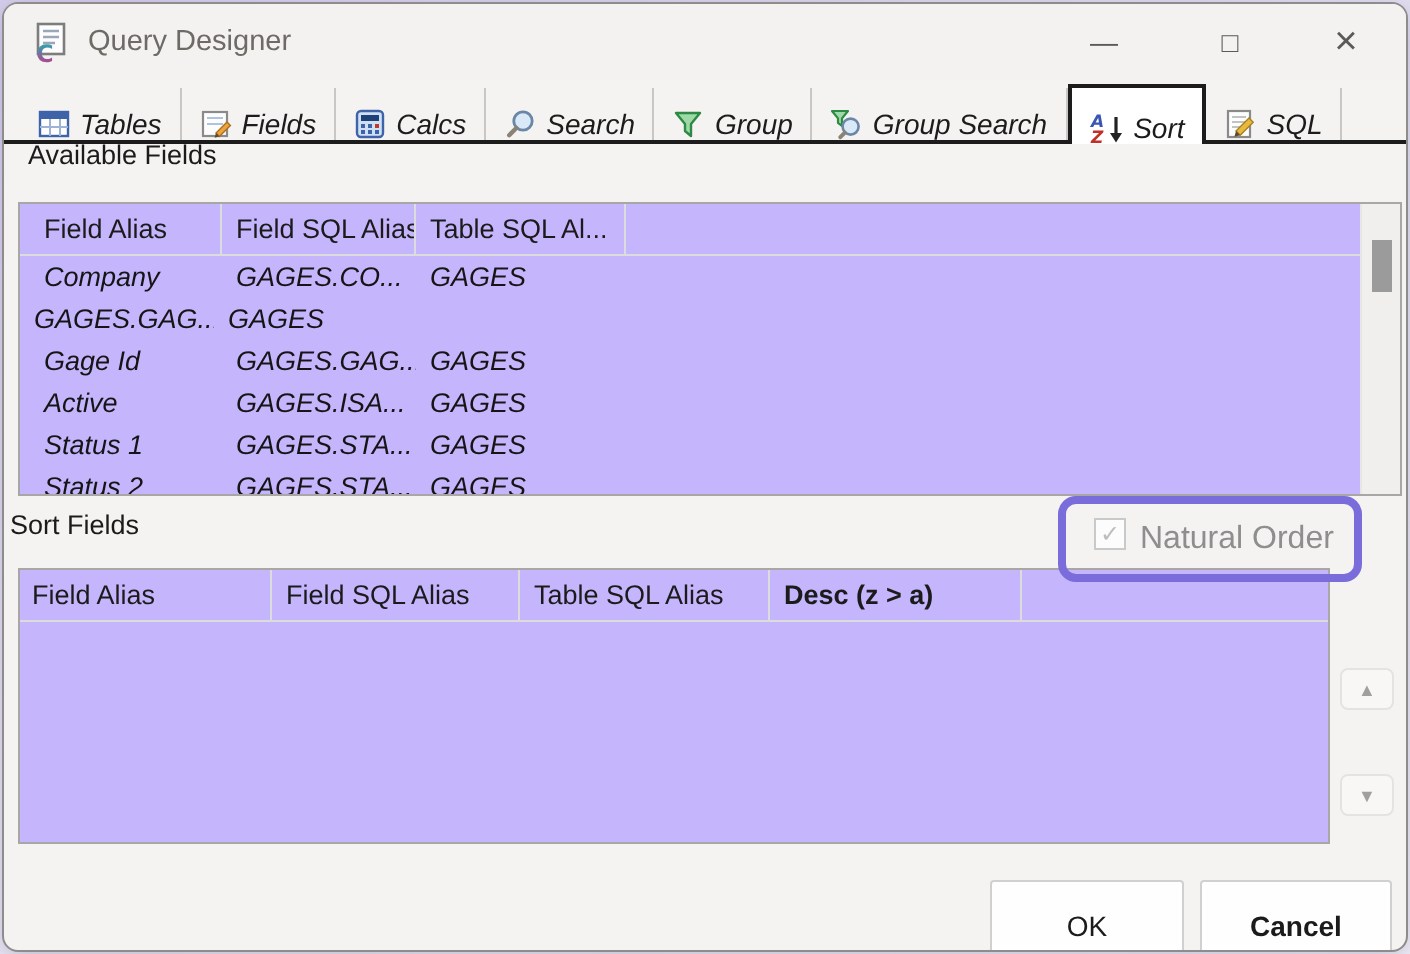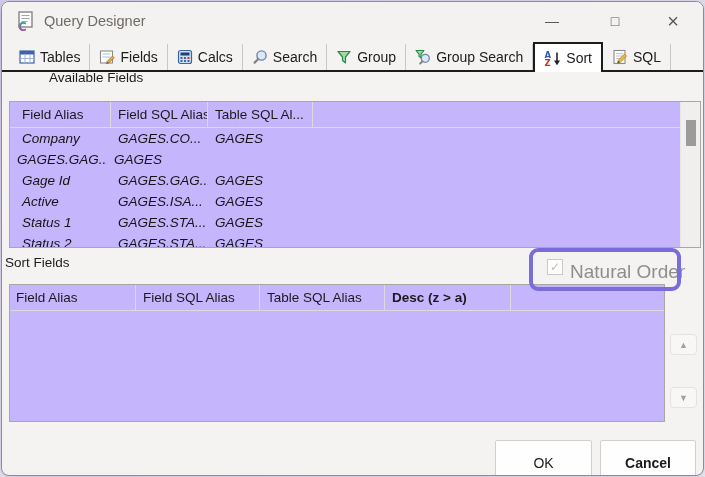--- a/index.html
+++ b/index.html
@@ -19,22 +19,22 @@
     display:flex; align-items:center; padding-left:13px; }
   .app-title { margin-left:8px; font-size:14.5px; color:#6e6a66;text-align:center; }
   .winbtn { position:absolute; top:0; height:38px; width:36px; display:flex;
     align-items:center; justify-content:center; color:#5a5a5a; cursor:default; }
   .winbtn.min { left:532px; font-size:14px; }
   .winbtn.max { left:595px; font-size:14px; }
   .winbtn.close { left:653px; font-size:20px; }
   
   .tabline { position:absolute; left:0; right:0; top:68px; height:2px; background:#1c1c1c; z-index:1; }
   .tabs { position:absolute; left:8px; top:40px; height:28px; display:flex; align-items:flex-end; z-index:2; }
-  .tab { height:26px; display:flex; align-items:center; padding:0 9px; font-size:14px;
-    color:#1c1c1c; border-right:1px solid #c9c7c5; background:transparent; cursor:default; white-space:nowrap; }
+  .tab { height:26px; display:flex; align-items:flex-end; padding:0 9px; font-size:14px;
+    color:#1c1c1c; border-right:1px solid #c9c7c5; background:transparent; cursor:default; white-space:nowrap;font-style:italic; }
   .tab .ticon { margin-right:5px; display:inline-flex; }
   .tab.active { height:30px; margin-bottom:-2px; background:#fff; border:2px solid #1c1c1c;
     border-bottom:none; z-index:3; position:relative; }
   
   .section-label { position:absolute; font-size:13.5px; color:#1b1b1b; }
   
   .gridbox { position:absolute; background:#c4b5fd; border:1px solid #a9a7a5; overflow:hidden; }
   .ghead { display:flex; height:26px; border-bottom:1px solid #dcdcdc; font-size:13.5px; color:#1b1b1b; }
   .ghead .hc { line-height:25px; padding-left:7px; border-right:1px solid #dcdcdc; overflow:hidden; white-space:nowrap; }
   .ghead .hc.fill { flex:1; border-right:none; }
@@ -43,21 +43,21 @@
   .c1a { width:101px; padding-left:12px !important; } .c2a { width:97px; } .c3a { width:105px; }
   .c1s { width:126px; } .c2s { width:124px; } .c3s { width:125px; } .c4s { width:126px;font-weight:bold; }
   
   .vscroll { position:absolute; right:0; top:0; bottom:0; width:20px; background:#f0efee; border-left:1px solid #e6e6e6; }
   .vthumb { position:absolute; left:5px; width:10px; top:18px; height:26px; background:#9b9b9b; }
   
   .no-highlight { position:absolute; left:527px; top:246px; width:152px; height:43px;
     border:4px solid #7b6cdb; border-radius:9px; z-index:6; pointer-events:none; }
   .no-checkbox { position:absolute; left:545px; top:257px; width:16px; height:16px; background:#fcfcfc;
     border:1px solid #c9c9c9; color:#bdbdbd; font-size:12px; line-height:14px; text-align:center; z-index:5; }
-  .no-label { position:absolute; left:568px; top:259px; font-size:19px; color:#8e8e8e; z-index:5; }
+  .no-label { position:absolute; left:568px; top:259px; font-size:16px; color:#8e8e8e; z-index:5; }
   
   .movebtn { position:absolute; left:668px; width:27px; height:21px; background:#f8f7f6;
     border:1px solid #e5e3e1; border-radius:4px; color:#9f9f9f; font-size:9px;
     display:flex; align-items:center; justify-content:center; }
   
   .btn { position:absolute; top:438px; height:46px; background:#fefefe; border:1px solid #d2d0ce;
     border-radius:2px; font-size:14px; color:#1b1b1b; display:flex; align-items:center; justify-content:center; }
   .btn.ok { left:493px; width:97px; }
   .btn.cancel { left:598px; width:96px;font-weight:bold; }
 </style>
@@ -187,21 +187,21 @@
           <line x1="4" y1="7" x2="11" y2="7" stroke="#c3c3c3" stroke-width="1"></line>
           <line x1="4" y1="9.5" x2="9" y2="9.5" stroke="#c3c3c3" stroke-width="1"></line>
           <polygon points="6,11.5 12.5,5 14.6,7.1 8.1,13.6" fill="#e8b93c" stroke="#a78121" stroke-width="0.7"></polygon>
           <polygon points="6,11.5 8.1,13.6 5.2,14.4" fill="#5b4a2f"></polygon>
         </svg>
         </span>
       <span>SQL</span>
     </div>
   </div>
 
-  <div class="section-label" style="left:12px; top:68px;margin-left:35px;">Available Fields</div>
+  <div class="section-label" style="left:12px; top:68px;">Available Fields</div>
 
   <div class="gridbox" style="left:7px; top:99px; width:692px; height:147px;">
     <div class="ghead">
       <div class="hc c1a" style="padding-left:6px;">Field Alias</div>
       <div class="hc c2a">Field SQL Alias</div>
       <div class="hc c3a">Table SQL Al...</div>
       <div class="hc fill"></div>
     </div>
     <div class="grow">
       <div class="c c1a">Company</div>

